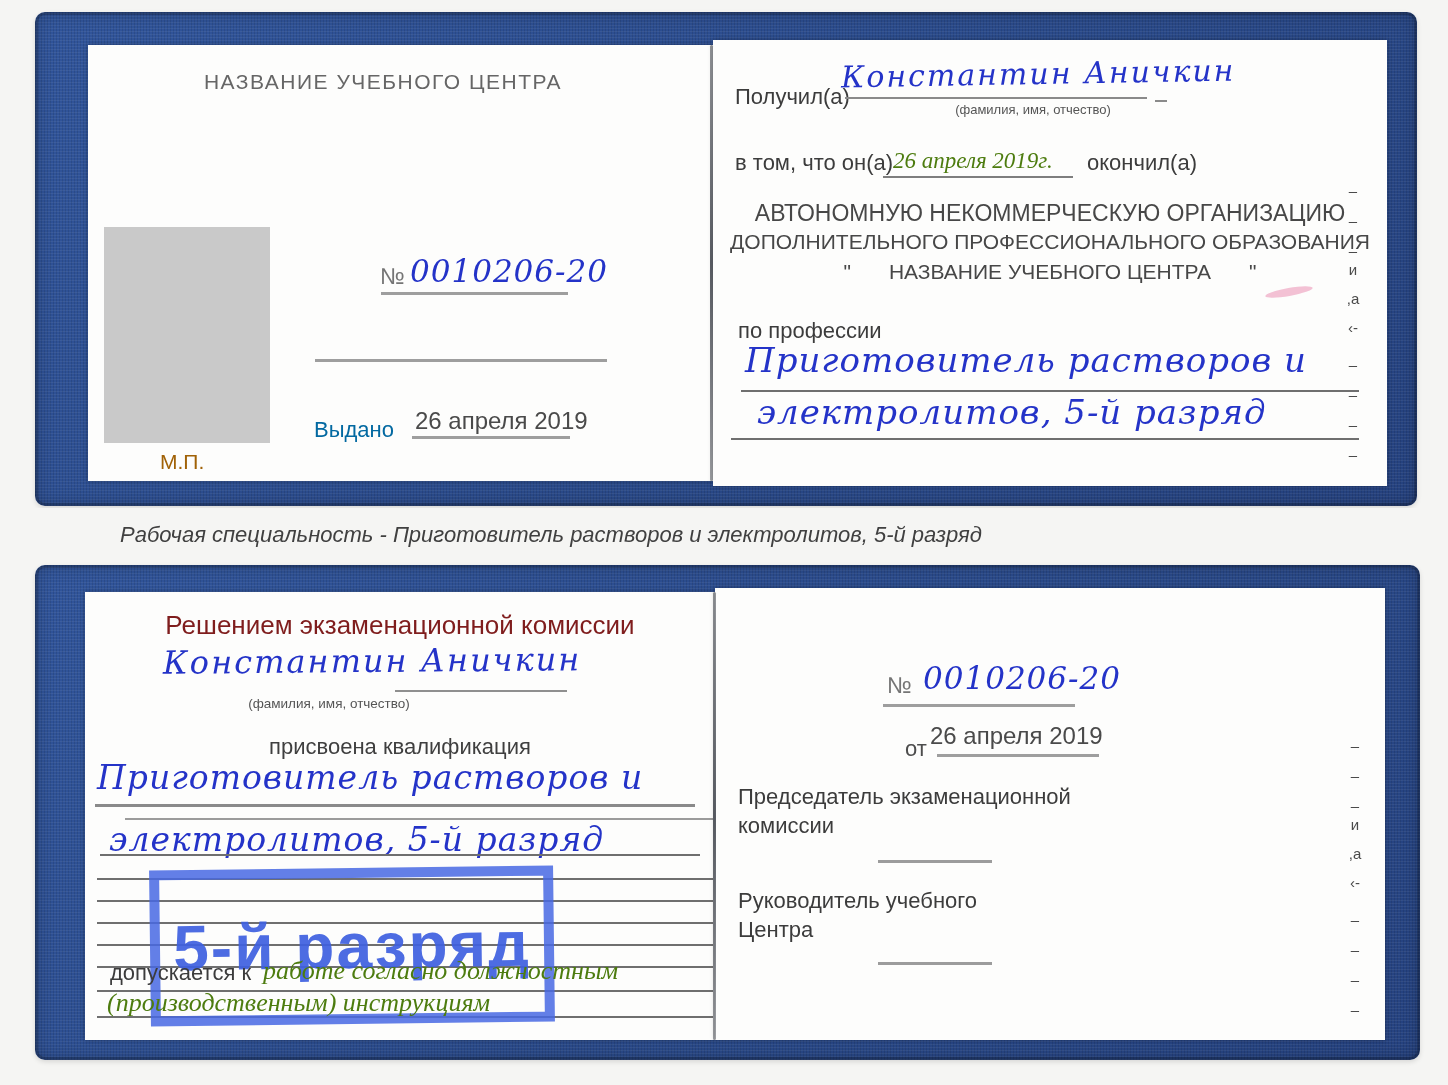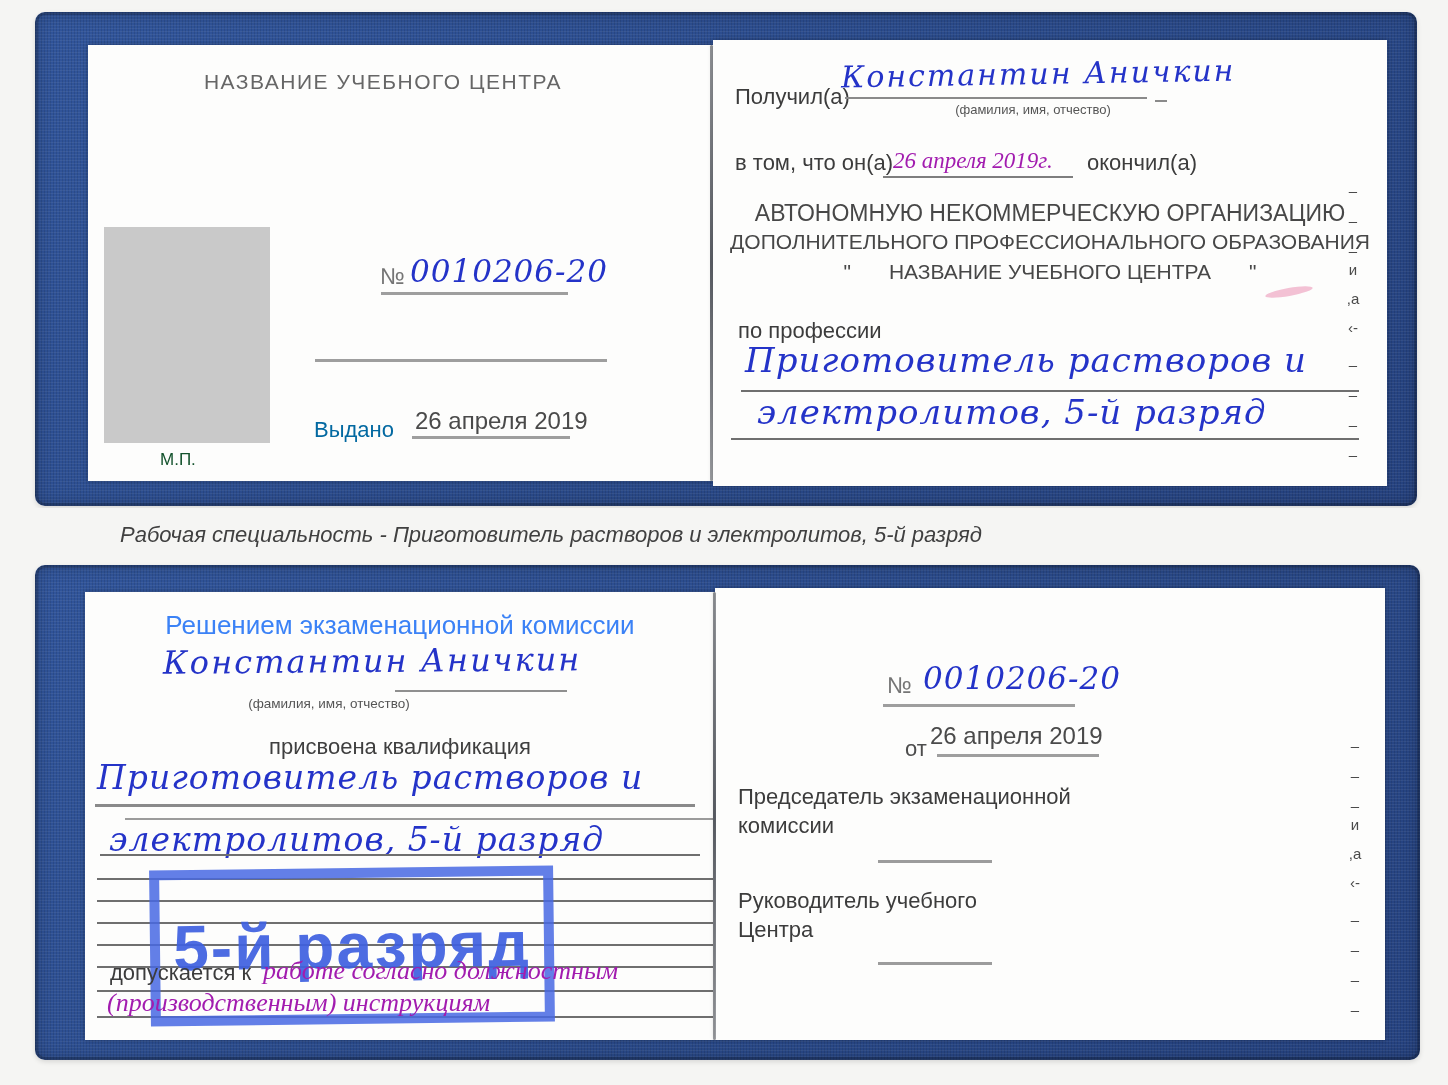--- a/index.html
+++ b/index.html
@@ -19,21 +19,21 @@
     border-radius:10px;
     box-shadow: inset 0 0 0 3px rgba(0,0,0,0.18), inset 0 0 18px rgba(0,0,0,0.25), 0 2px 5px rgba(0,0,0,0.12);
   }
   .page{background:#fdfdfc;box-shadow:0 0 5px rgba(0,0,0,0.28);}
   .fold{background:linear-gradient(180deg, rgba(60,64,72,0.55), rgba(60,64,72,0.85), rgba(60,64,72,0.5));width:3px;border-radius:2px;}
   .t-label{color:var(--ink);}
   .t-muted{color:var(--muted);}
   .hand{font-family:"DejaVu Serif",serif;font-style:italic;color:var(--hand);letter-spacing:1px;white-space:nowrap;}
   .rule{background:var(--line);height:3px;}
   .thinrule{background:#6f6f6f;height:2px;}
-  .serif-it{font-family:"Liberation Serif",serif;font-style:italic;color:#a21caf;white-space:nowrap;}
+  .serif-it{font-family:"Liberation Serif",serif;font-style:italic;color:#4d7c0f;white-space:nowrap;}
   .center{text-align:center;width:100%;}
   .edge-col{display:flex;flex-direction:column;align-items:center;color:#4a4a4a;font-size:15px;line-height:1;}
   .edge-col .edge-mark{margin-top:15px;}
   .edge-col .edge-mark:nth-child(4){margin-top:4px;}
   .edge-col .edge-mark:nth-child(5){margin-top:14px;}
   .edge-col .edge-mark:nth-child(6){margin-top:14px;}
   .edge-col .edge-mark:nth-child(7){margin-top:22px;}
   .stamp-box{
     border:10px solid rgba(72,104,227,0.85);
     display:flex;align-items:center;justify-content:center;
@@ -48,21 +48,21 @@
 
 <div class="stage">
 
   <div class="abs cover" style="left:35px;top:12px;width:1382px;height:494px;"></div>
 
   <div class="abs page" style="left:88px;top:45px;width:625px;height:436px;">
     <div class="abs t-muted" style="top:25px;left:0;width:590px;text-align:center;font-size:21px;letter-spacing:1.5px;color:#666;">НАЗВАНИЕ УЧЕБНОГО ЦЕНТРА</div>
 
     <div class="abs" style="left:16px;top:182px;width:166px;height:216px;background:var(--photo);"></div>
 
-    <div class="abs t-label" style="left:72px;top:405px;font-size:17px;color:#14532d;">М.П.</div>
+    <div class="abs t-label" style="left:72px;top:405px;font-size:21px;color:#a16207;">М.П.</div>
 
 
     <span class="abs t-muted" style="left:292px;top:218px;font-size:23px;">№</span>
     <span class="abs hand" style="left:322px;top:208px;font-size:31px;">0010206-20</span>
     <div class="abs rule" style="left:293px;top:247px;width:187px;"></div>
 
     <div class="abs rule" style="left:227px;top:314px;width:292px;"></div>
 
     <span class="abs t-label" style="left:226px;top:372px;font-size:22px;color:#0369a1;">Выдано</span>
     <span class="abs" style="left:327px;top:362px;font-size:24px;color:#4a4a4a;">26 апреля 2019</span>
@@ -110,21 +110,21 @@
   </div>
   <div class="abs fold" style="left:710px;top:45px;height:436px;"></div>
 
   <div class="abs" style="left:0;top:508px;width:1448px;height:57px;background:#f5f5f3;">
     <div class="abs" style="left:120px;top:14px;font-size:22px;color:#404040;white-space:nowrap;font-style:italic;">Рабочая специальность - Приготовитель растворов и электролитов, 5-й разряд</div>
   </div>
 
   <div class="abs cover" style="left:35px;top:565px;width:1385px;height:495px;"></div>
 
   <div class="abs page" style="left:85px;top:592px;width:630px;height:448px;">
-    <div class="abs center" style="top:18px;font-size:26px;color:#3b82f6;">Решением экзаменационной комиссии</div>
+    <div class="abs center" style="top:18px;font-size:26px;color:#7f1d1d;">Решением экзаменационной комиссии</div>
     <span class="abs hand" style="left:78px;top:50px;font-size:32px;letter-spacing:2px;transform:rotate(-0.5deg);">Константин Аничкин</span>
     <div class="abs" style="left:310px;top:98px;width:172px;height:2px;background:#8f8f8f;"></div>
     <div class="abs t-muted" style="left:158px;top:104px;width:172px;text-align:center;font-size:13.5px;color:#555;">(фамилия, имя, отчество)</div>
 
     <div class="abs center" style="top:142px;font-size:22px;color:#3f3f3f;">присвоена квалификация</div>
 
     <span class="abs hand" style="left:12px;top:166px;font-size:33px;">Приготовитель растворов и</span>
     <div class="abs" style="left:10px;top:212px;width:600px;height:2.5px;background:#8a8a8a;"></div>
     <div class="abs" style="left:40px;top:226px;width:588px;height:2px;background:#9b9b9b;"></div>
     <span class="abs hand" style="left:24px;top:228px;font-size:33px;">электролитов, 5-й разряд</span>

